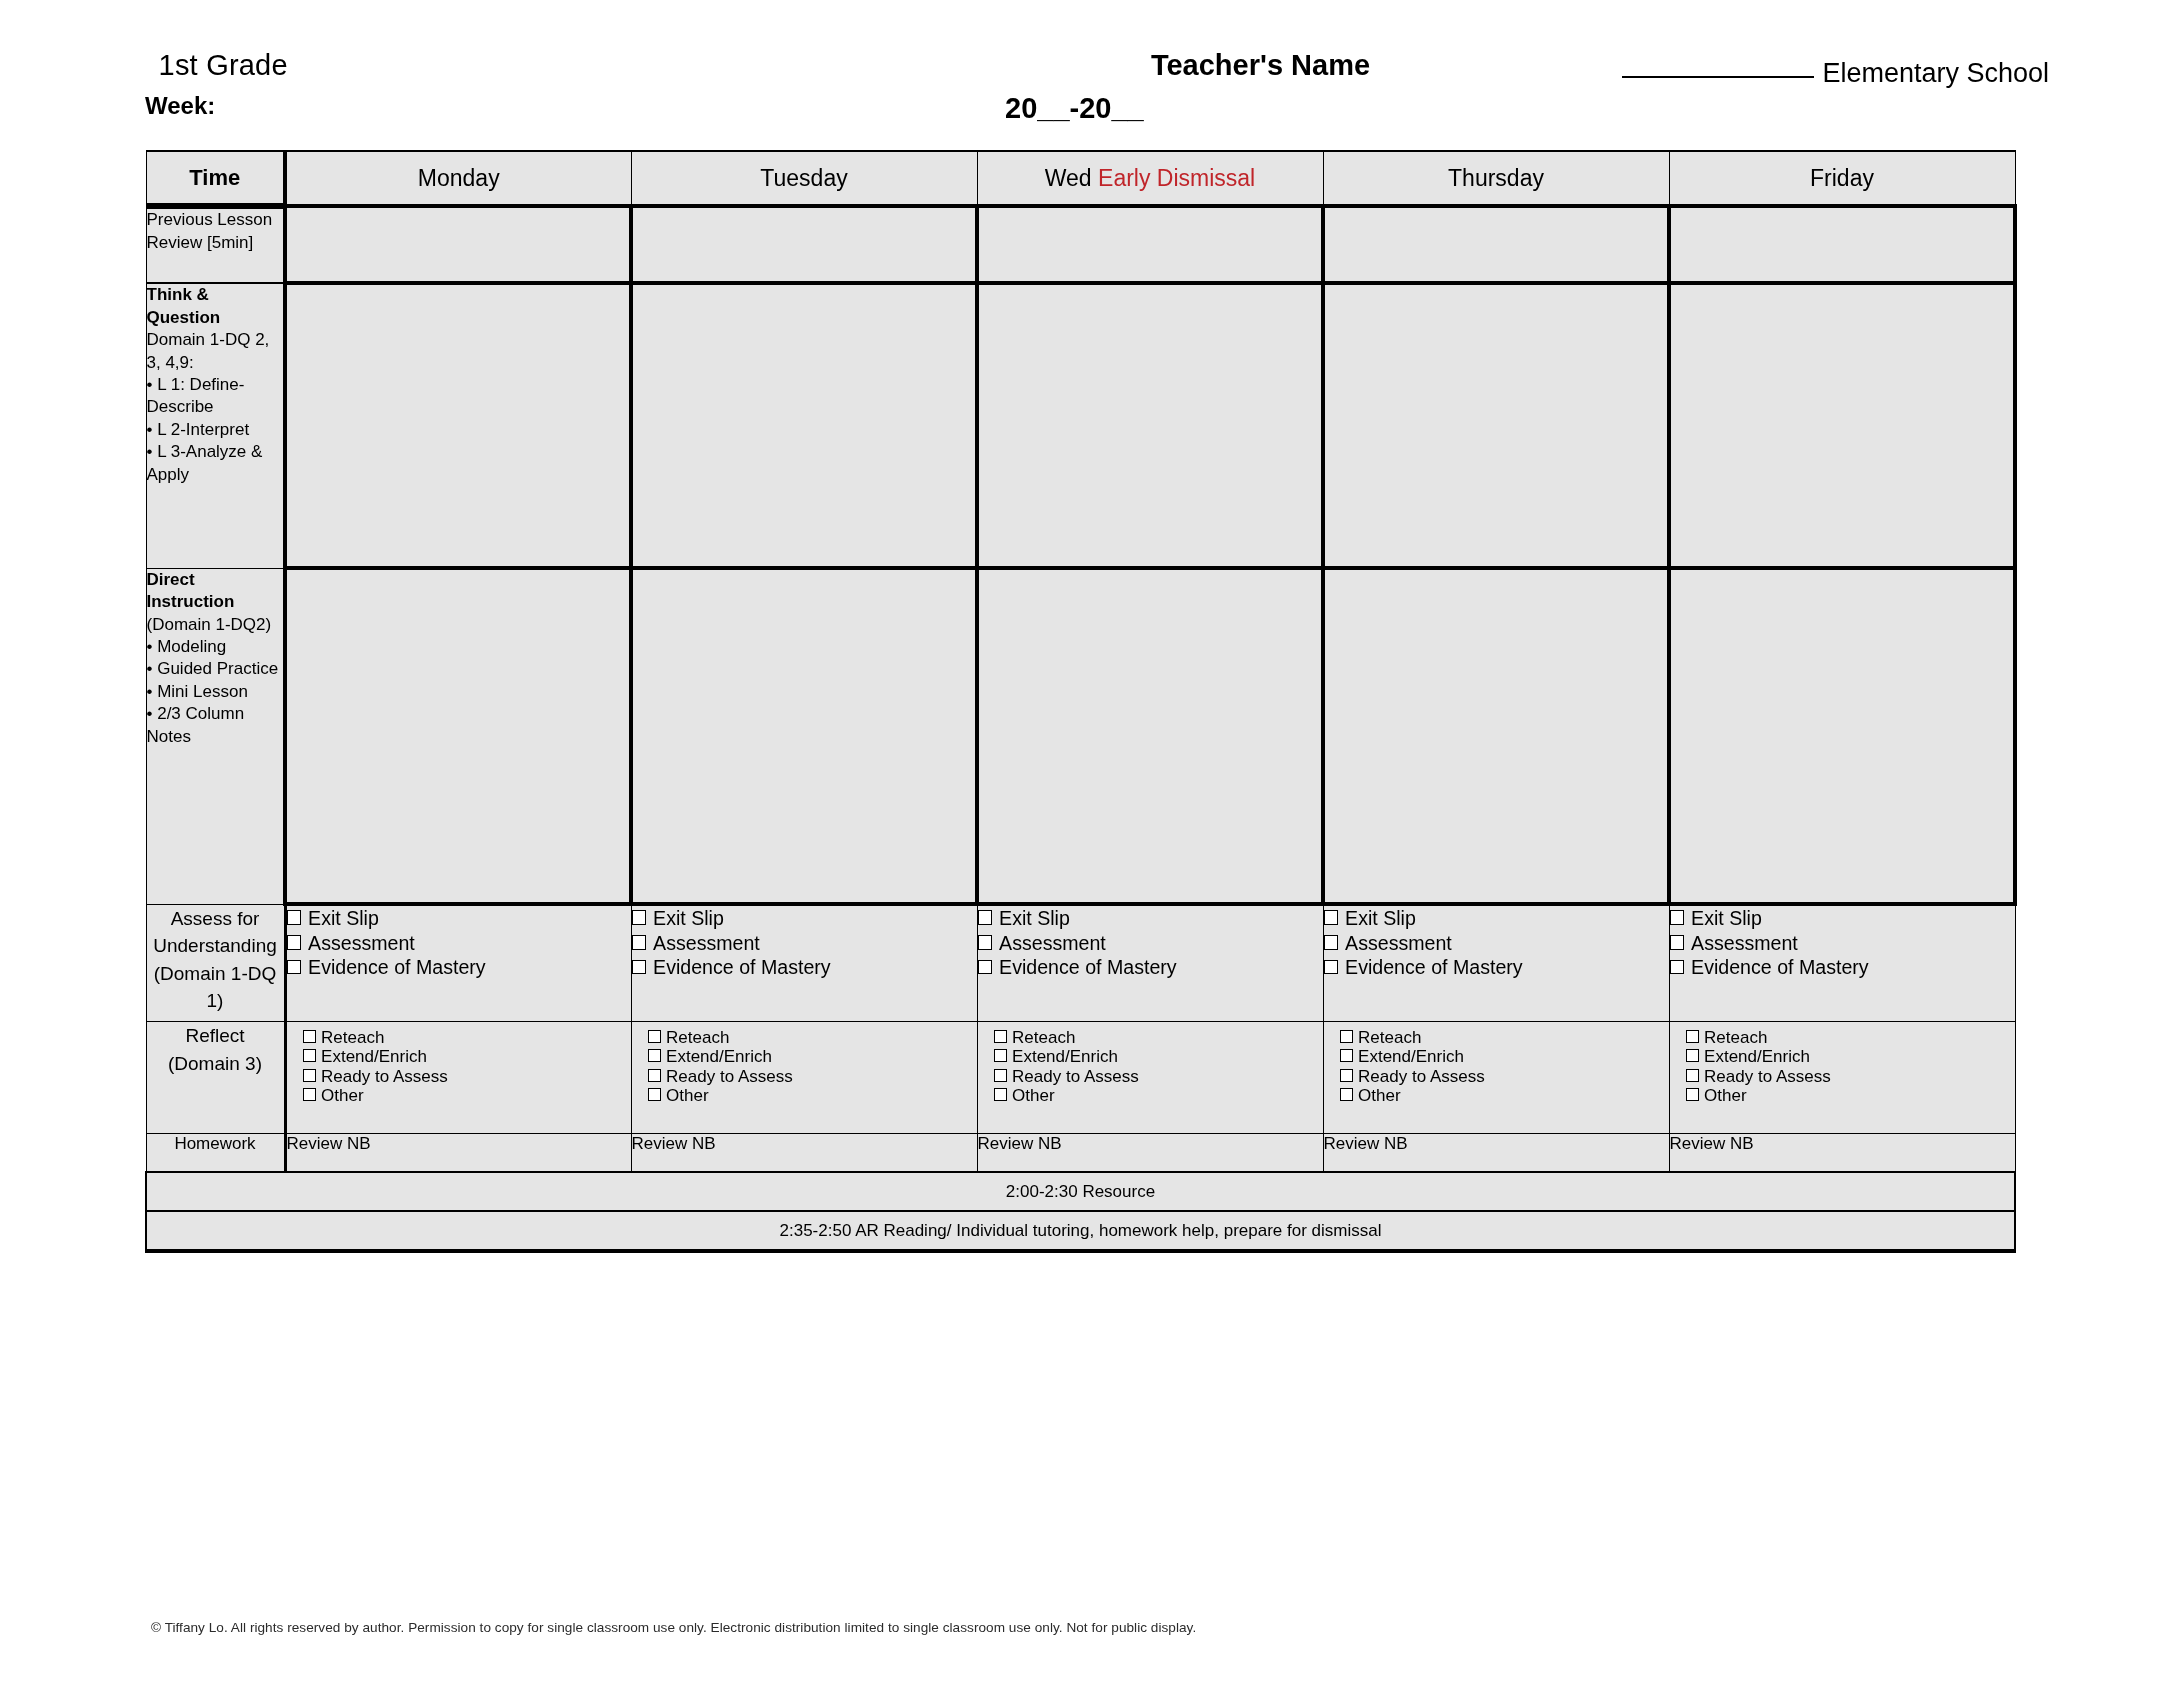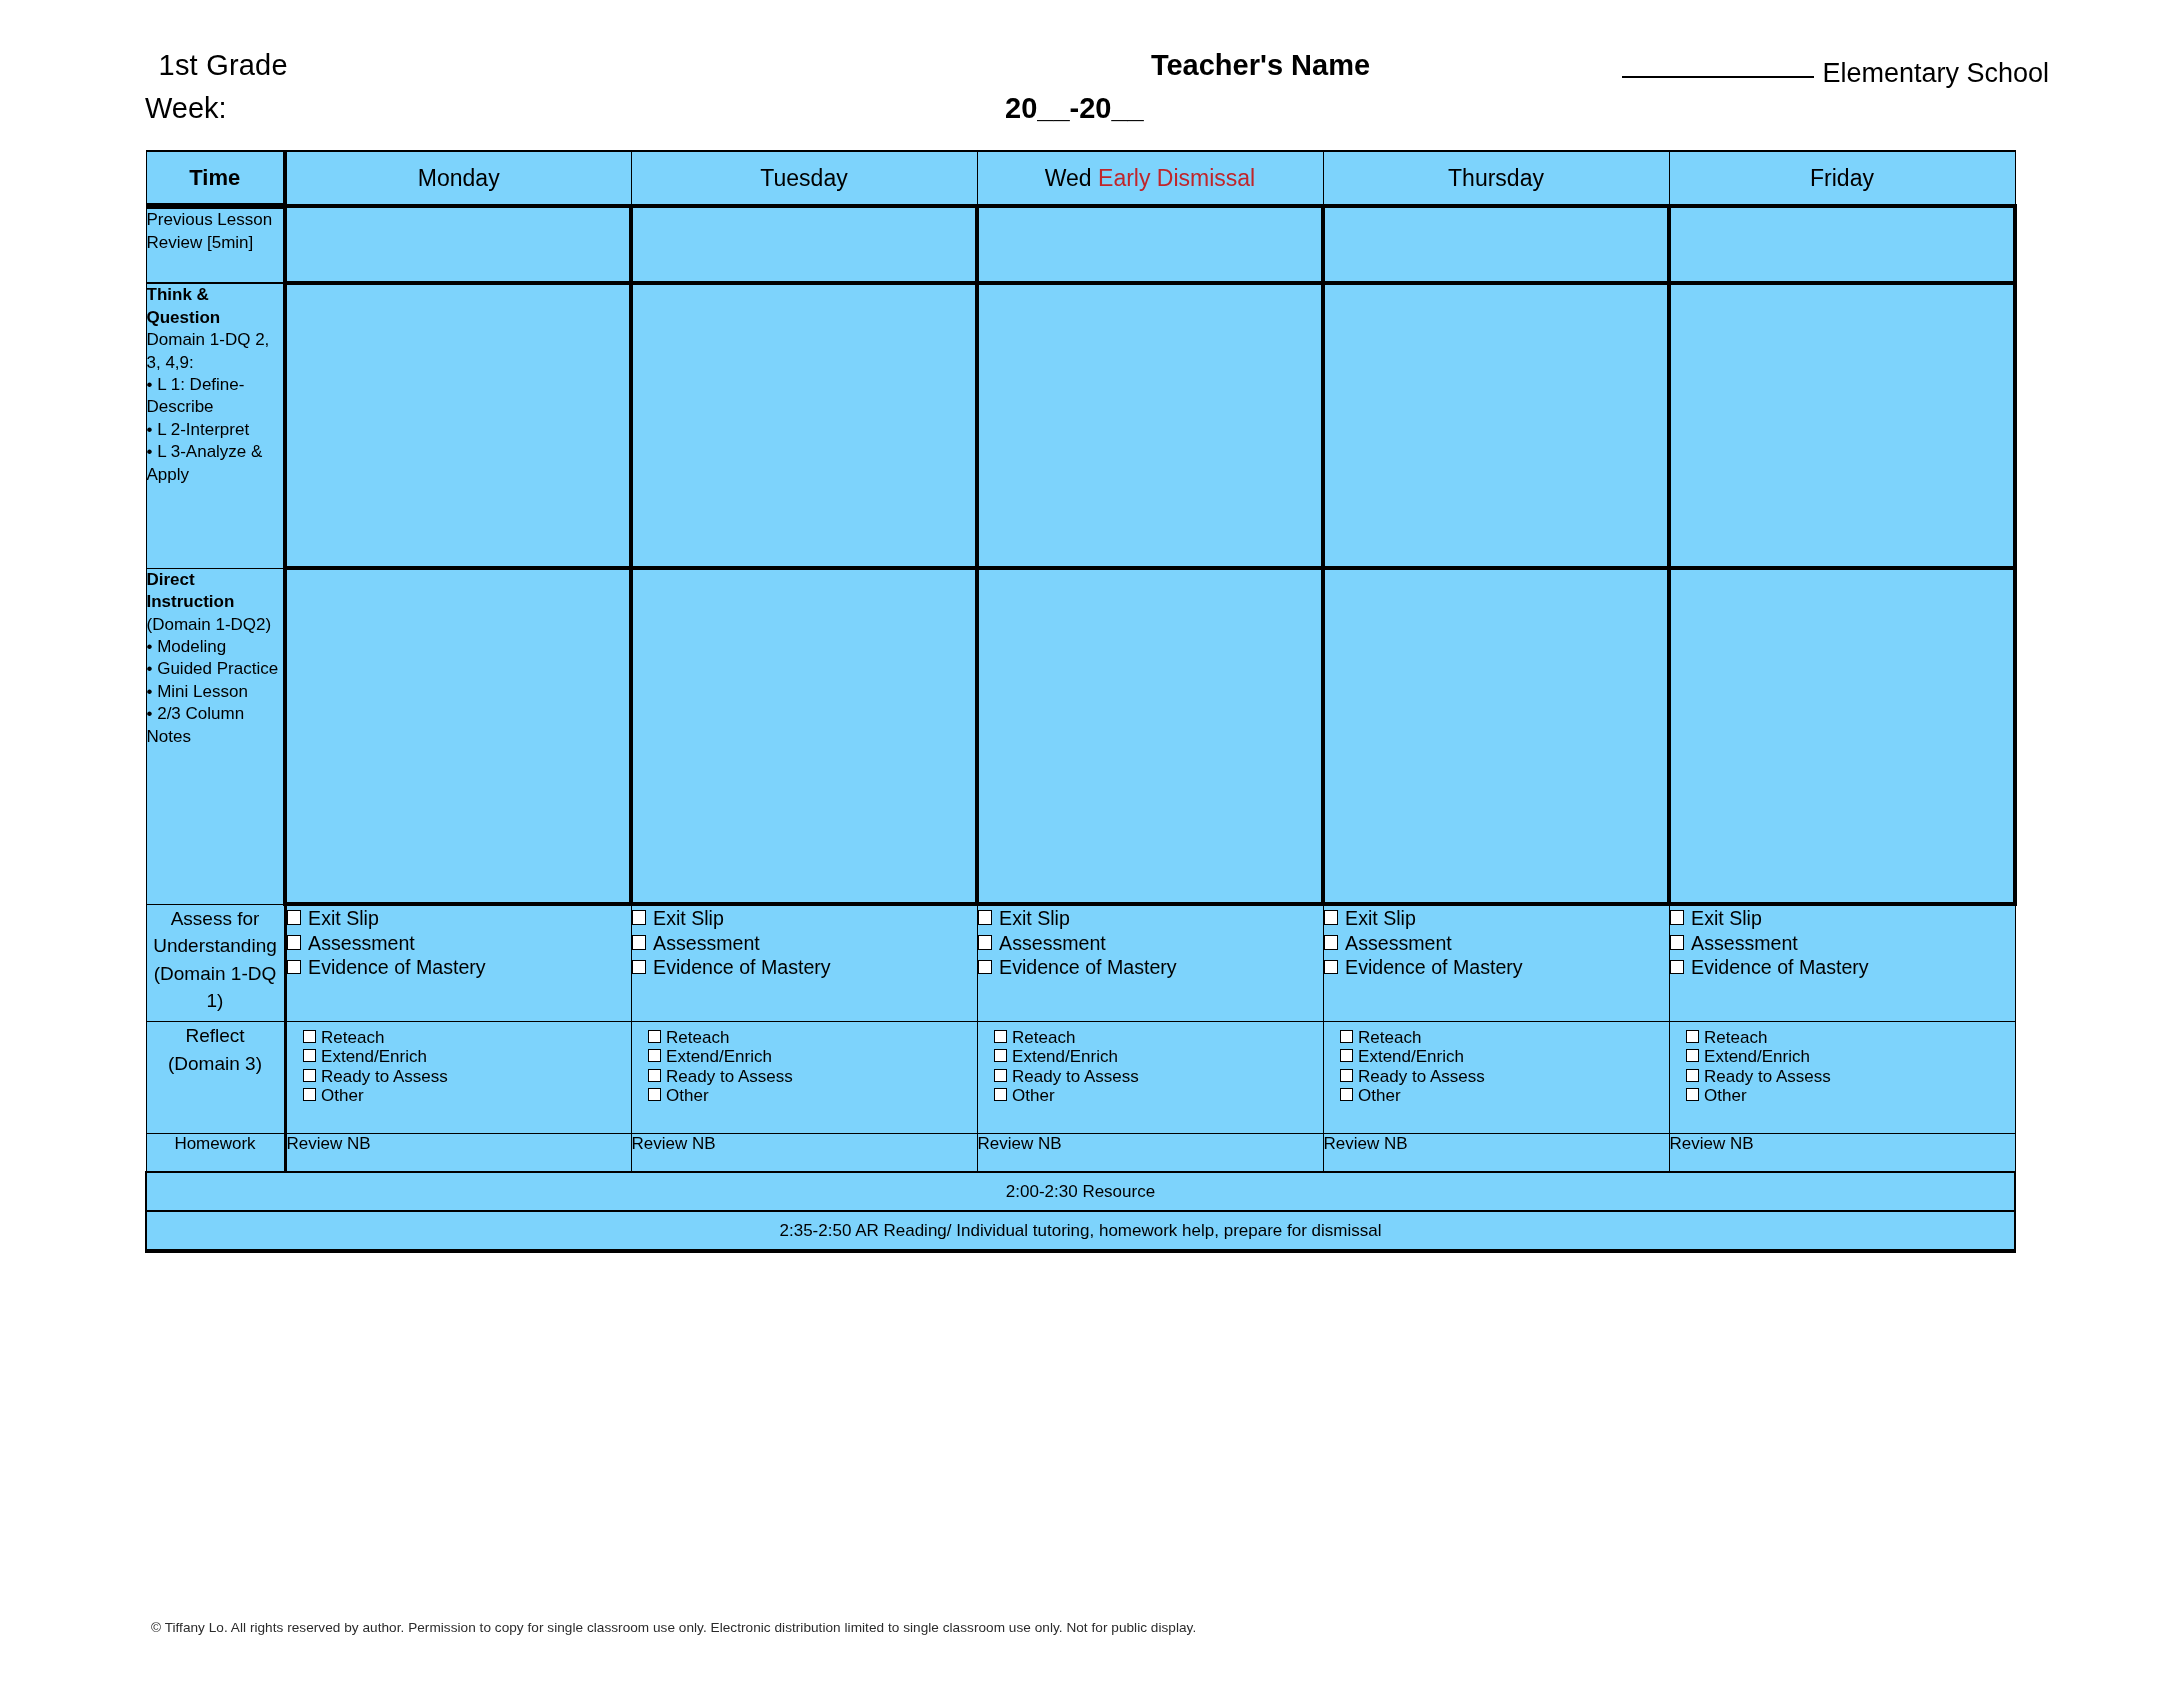--- a/index.html
+++ b/index.html
@@ -35,22 +35,22 @@
     position: absolute;
     left: 13.6px;
     top: 0px;
     font-size: 29px;
     letter-spacing: 0.2px;
   }
   .hdr-week {
     position: absolute;
     left: 0px;
     top: 43px;
-    font-size: 29px;
-    font-weight: normal;
+    font-size: 24px;
+    font-weight: bold;
   }
   .hdr-teacher {
     position: absolute;
     left: 860px;
     top: 0px;
     width: 511px;
     text-align: center;
     font-size: 29px;
     font-weight: bold;
   }
@@ -84,21 +84,21 @@
     left: 141px;
     top: 150px;
     width: 1871px;
     border-collapse: collapse;
     table-layout: fixed;
   }
   .plan-table td {
     border: 1.7px solid #000;
     vertical-align: top;
     padding: 0;
-    background: #7dd3fc;
+    background: #e5e5e5;
   }
 
   
   col.c-time { width: 139px; }
   col.c-day  { width: 346px; }
 
   
   .hrow td {
     height: 41px;
     text-align: center;

